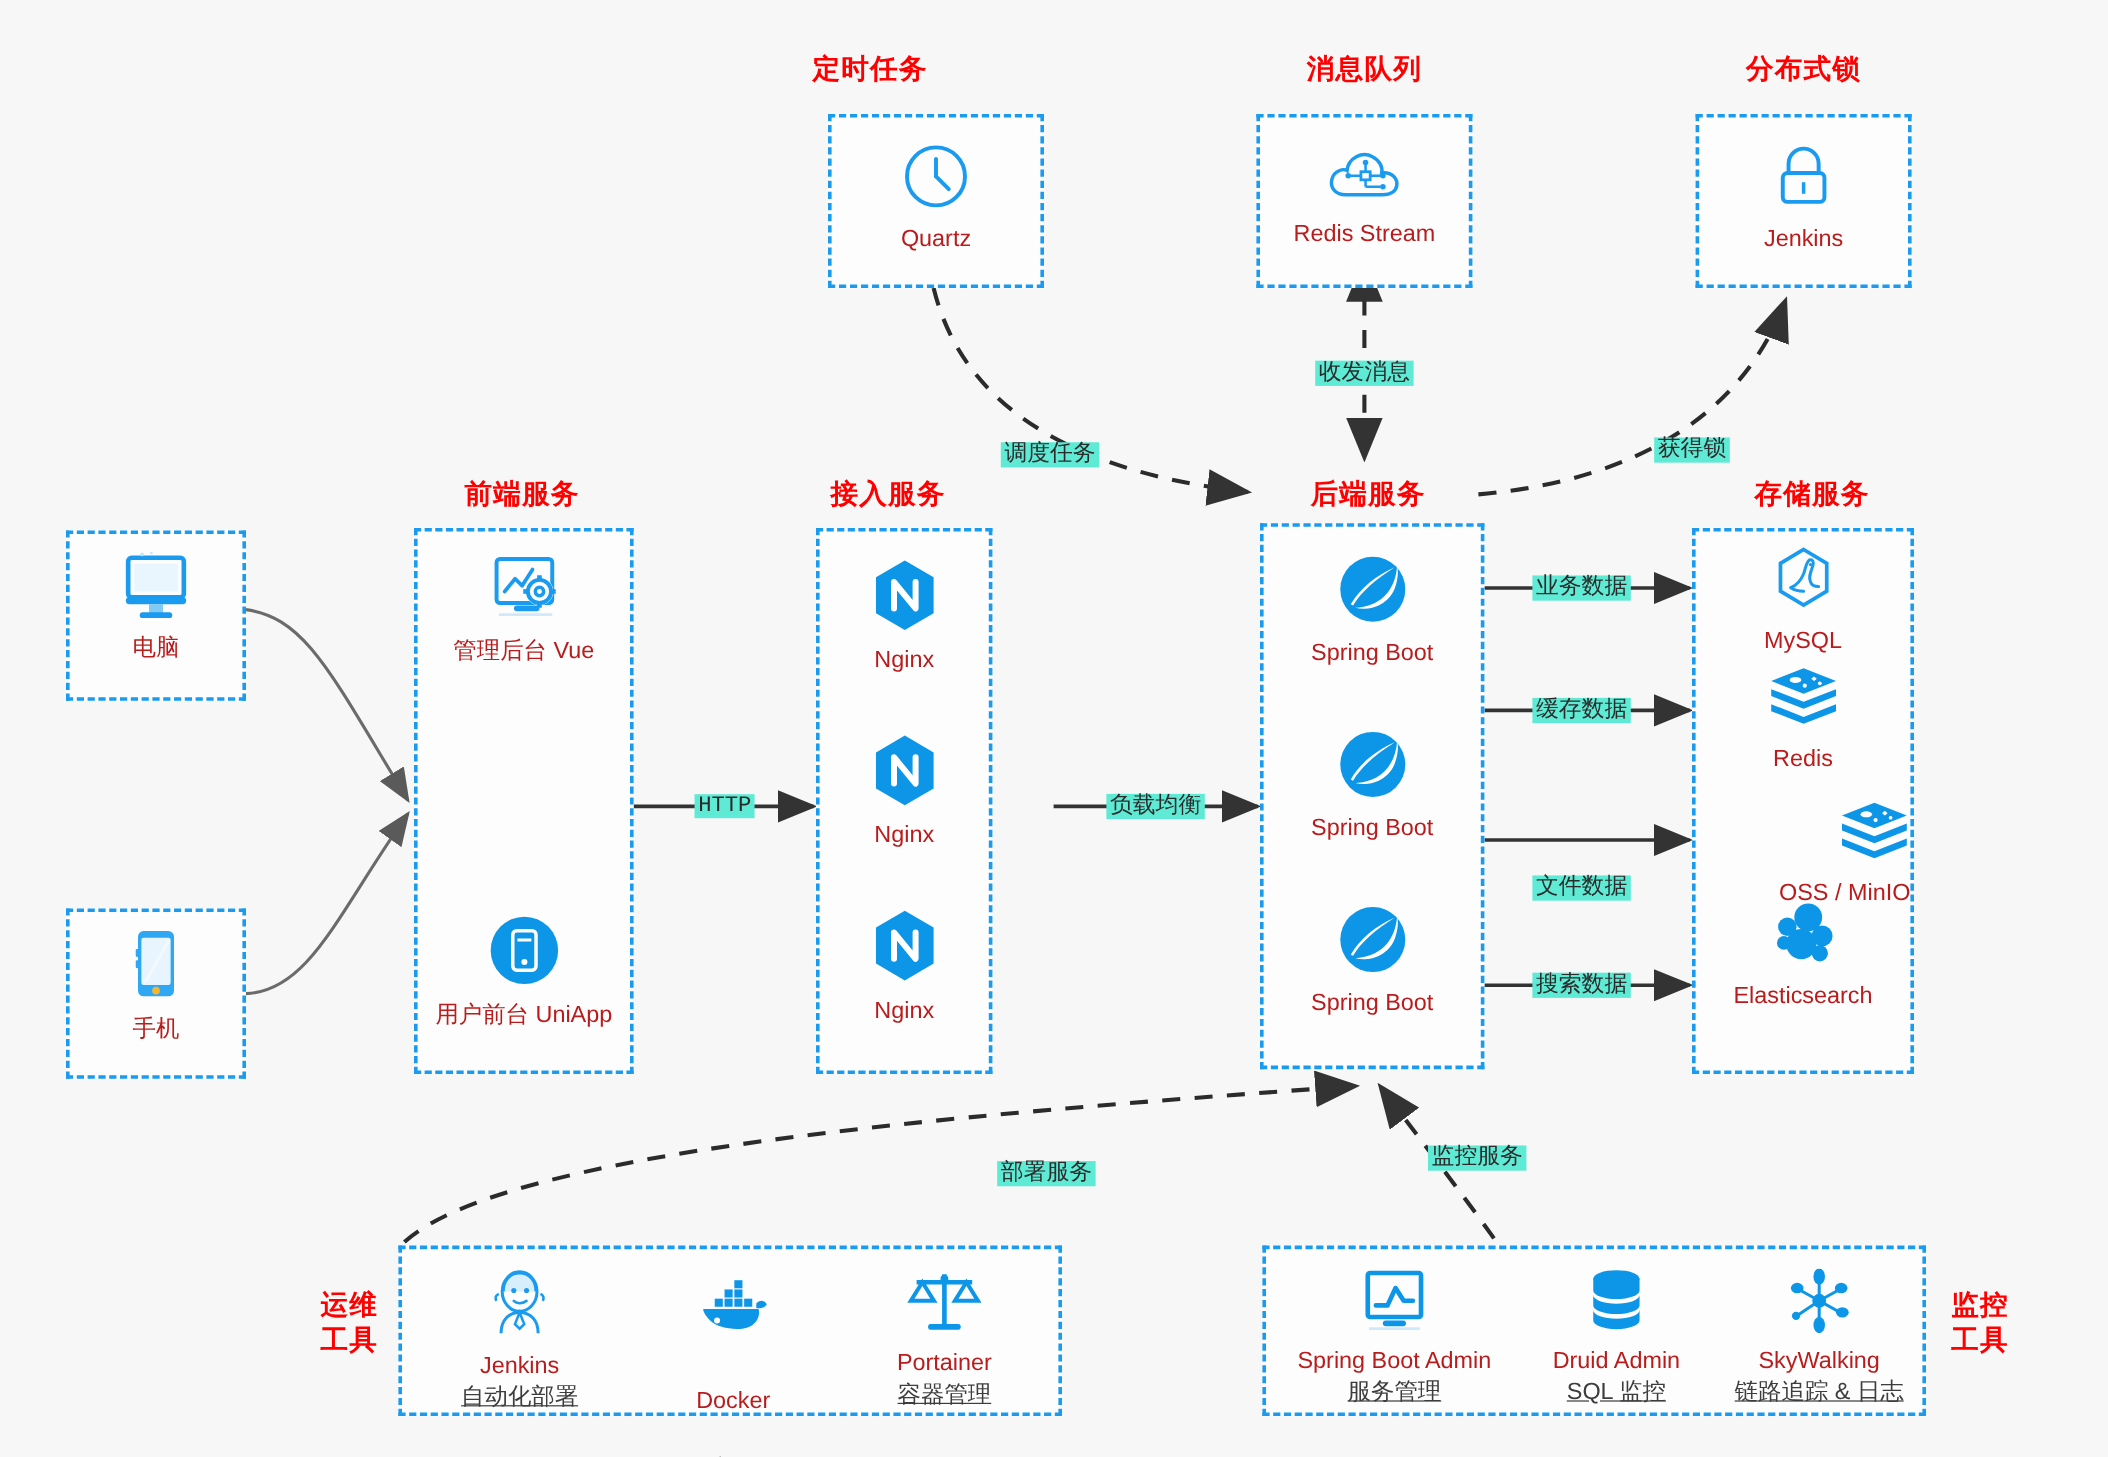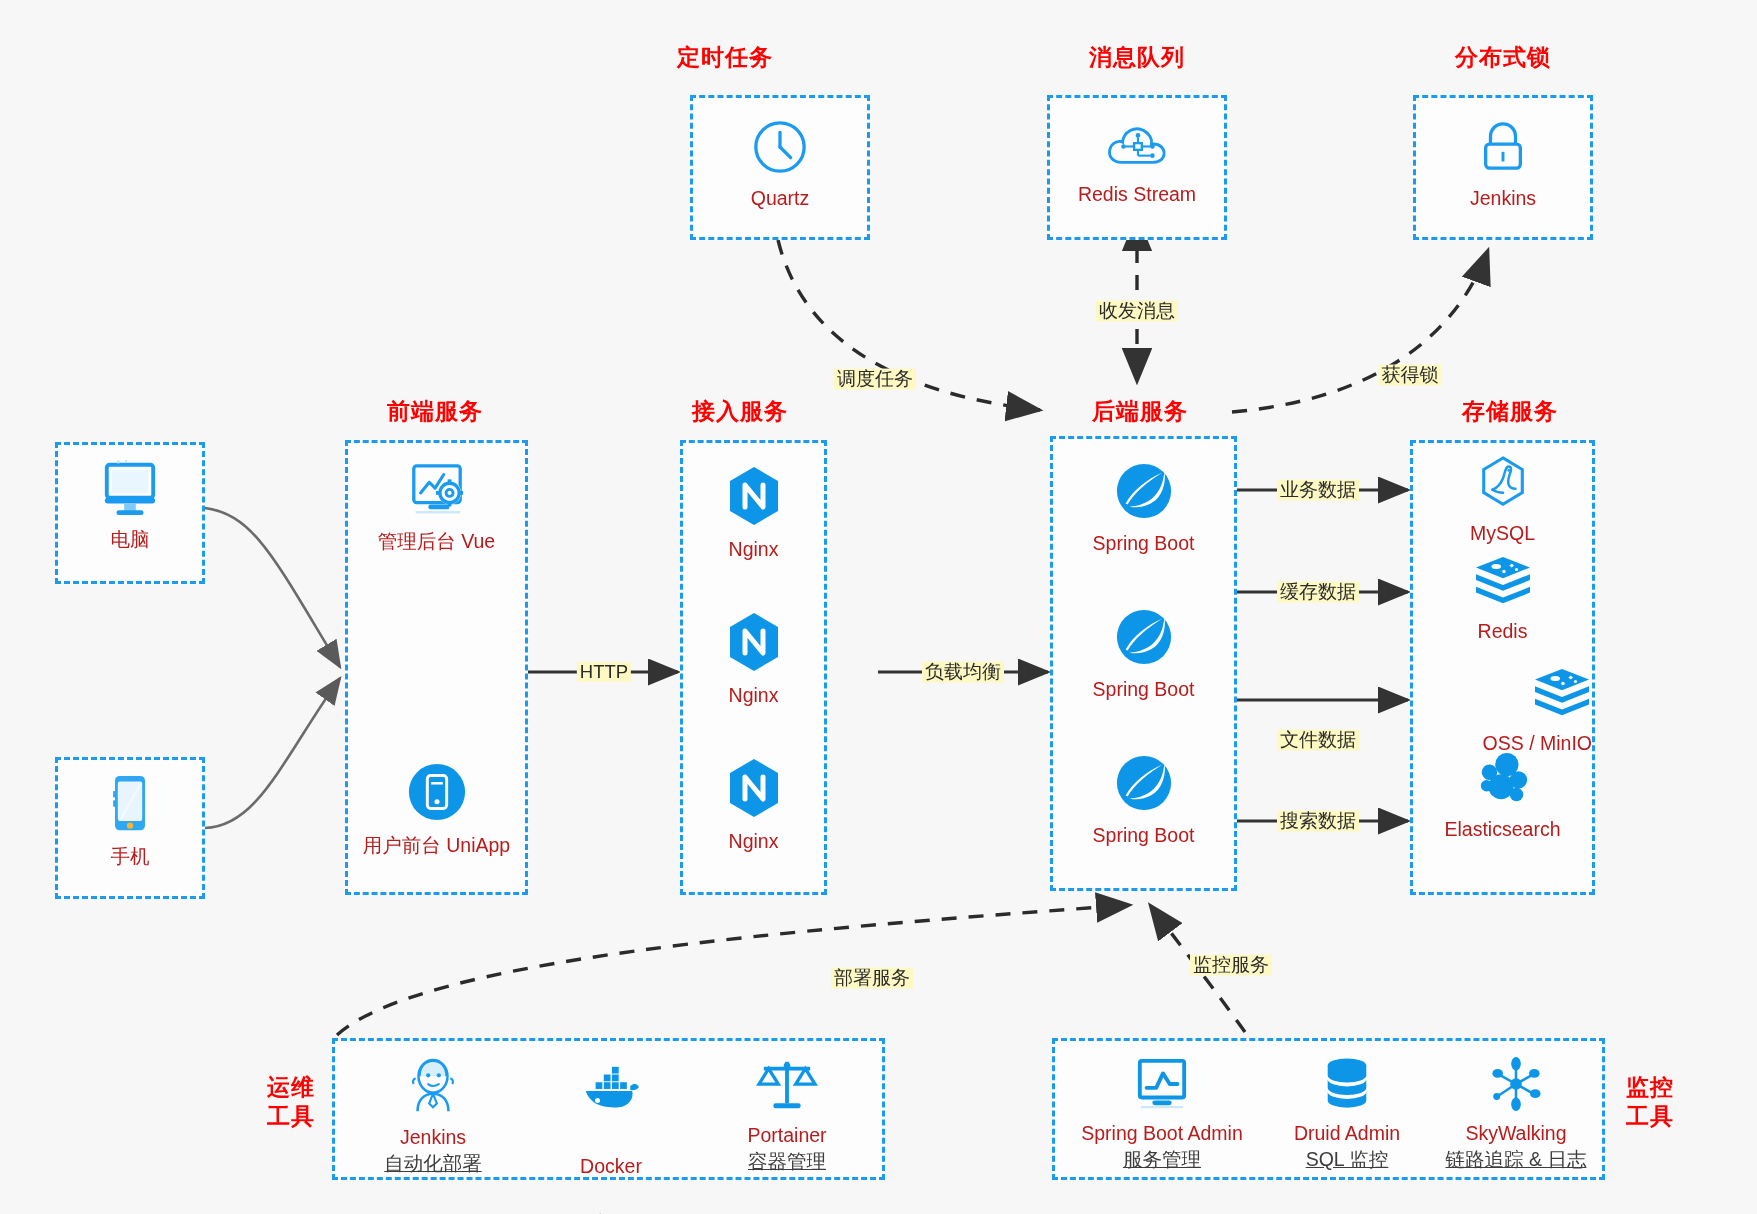--- a/index.html
+++ b/index.html
@@ -47,23 +47,23 @@
     white-space:nowrap;line-height:1.3;margin-top:6px;
   }
   .node .cap2{
     font-size:19.5px;color:#3d3d3d;text-align:center;
     white-space:nowrap;line-height:1.35;text-decoration:underline;
   }
   .ico{display:block;}
 
   
   .elabel{
-    position:absolute;background:#fef9c3;color:#2b2b2b;
+    position:absolute;background:#5eead4;color:#2b2b2b;
     font-size:18.5px;white-space:nowrap;padding:0 3px;
-    transform:translate(-50%,-50%);line-height:1.1;
+    transform:translate(-50%,-50%);line-height:1.1;font-family:Liberation Mono, monospace;
   }
   .elabel.cn{font-size:19px;}
 </style>
 </head>
 <body>
 
 <div id="canvas">
 
   <svg class="svg-layer" viewBox="0 0 1757 1214">
     <defs>

